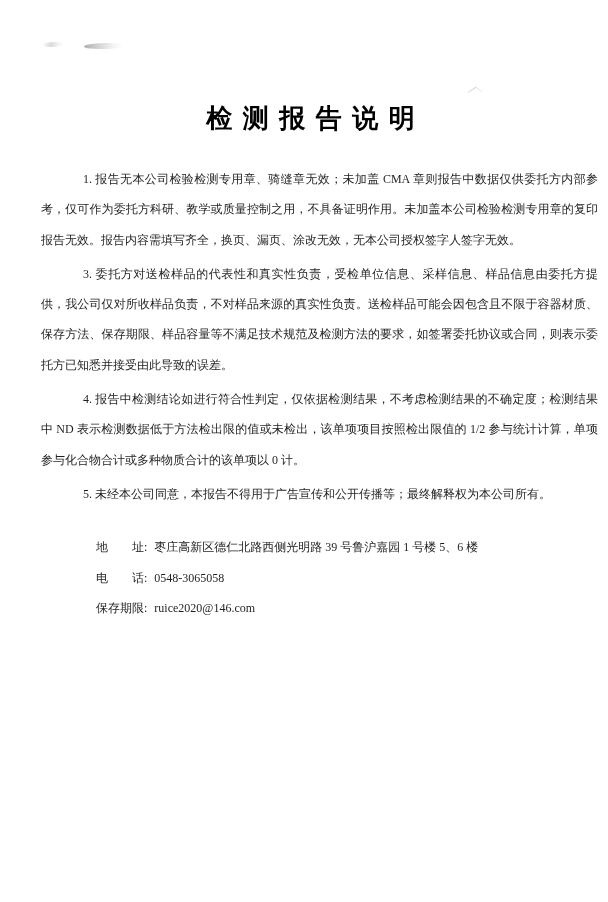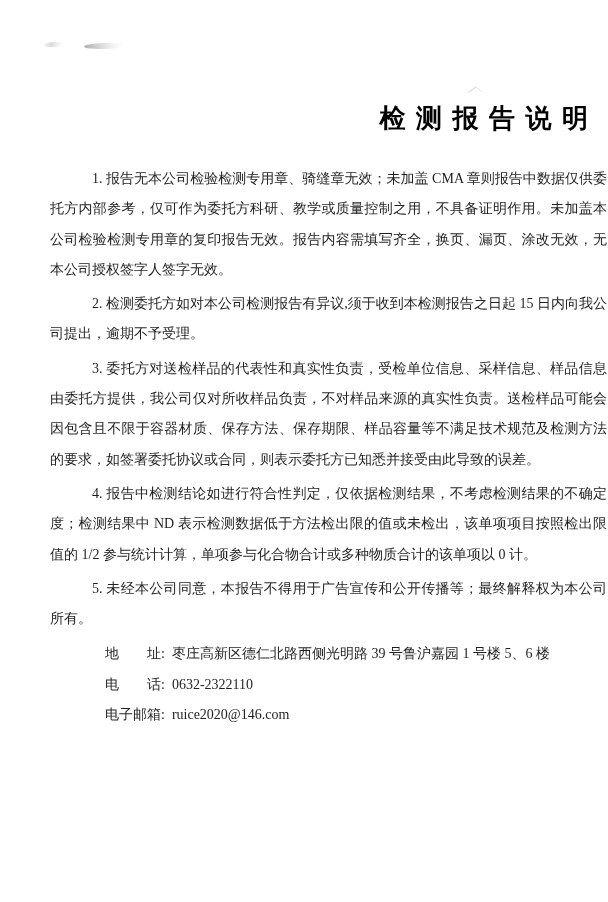--- a/index.html
+++ b/index.html
@@ -40,46 +40,46 @@
     border-right: 1px solid rgba(180,180,180,0.3);
     transform: rotate(-35deg) skewX(15deg);
     pointer-events: none;
   }
   .title {
     position: absolute;
     left: 33px;
     top: 101px;
     width: 557px;
     margin: 0;
-    text-align: right;
+    text-align: center;
     font-size: 26px;
     font-weight: bold;
     color: #000000;
     letter-spacing: 2px;
     line-height: 36px;
     white-space: nowrap;
   }
   .body-text {
     position: absolute;
-    left: 50px;
+    left: 41px;
     top: 164px;
     width: 557px;
-    font-size: 14px;
+    font-size: 12px;
     line-height: 30.3px;
   }
   .body-text p {
     margin: 0;
     text-align: justify;
     text-indent: 42px;
   }
   .body-text p + p {
     margin-top: 4px;
   }
   .contact {
-    margin-top: 5px;
+    margin-top: 23px;
     padding-left: 55px;
   }
   .contact-line {
     line-height: 30.3px;
     white-space: nowrap;
   }
   .contact-label {
     margin-right: 7px;
   }
 </style>
@@ -89,31 +89,30 @@
 <div class="page">
 
   <div class="smudge smudge-1"></div>
   <div class="smudge smudge-2"></div>
   <div class="speck"></div>
 
   <h1 class="title">检 测 报 告 说 明</h1>
 
   <div class="body-text">
     <p>1. 报告无本公司检验检测专用章、骑缝章无效；未加盖 CMA 章则报告中数据仅供委托方内部参考，仅可作为委托方科研、教学或质量控制之用，不具备证明作用。未加盖本公司检验检测专用章的复印报告无效。报告内容需填写齐全，换页、漏页、涂改无效，无本公司授权签字人签字无效。</p>
-    <p>2. 检测委托方如对本公司检测报告有异议,须于收到本检测报告之日起 15 日内向我公司提出，逾期不予受理。</p>
     <p>3. 委托方对送检样品的代表性和真实性负责，受检单位信息、采样信息、样品信息由委托方提供，我公司仅对所收样品负责，不对样品来源的真实性负责。送检样品可能会因包含且不限于容器材质、保存方法、保存期限、样品容量等不满足技术规范及检测方法的要求，如签署委托协议或合同，则表示委托方已知悉并接受由此导致的误差。</p>
     <p>4. 报告中检测结论如进行符合性判定，仅依据检测结果，不考虑检测结果的不确定度；检测结果中 ND 表示检测数据低于方法检出限的值或未检出，该单项项目按照检出限值的 1/2 参与统计计算，单项参与化合物合计或多种物质合计的该单项以 0 计。</p>
     <p>5. 未经本公司同意，本报告不得用于广告宣传和公开传播等；最终解释权为本公司所有。</p>
 
     <div class="contact">
       <div class="contact-line">
         <span class="contact-label">地　　址:</span><span>枣庄高新区德仁北路西侧光明路 39 号鲁沪嘉园 1 号楼 5、6 楼</span>
       </div>
       <div class="contact-line">
-        <span class="contact-label">电　　话:</span><span>0632-2322110</span>
+        <span class="contact-label">电　　话:</span><span>0548-3065058</span>
       </div>
       <div class="contact-line">
-        <span class="contact-label">电子邮箱:</span><span>ruice2020@146.com</span>
+        <span class="contact-label">保存期限:</span><span>ruice2020@146.com</span>
       </div>
     </div>
   </div>
 
 </div>
 
 </body></html>

